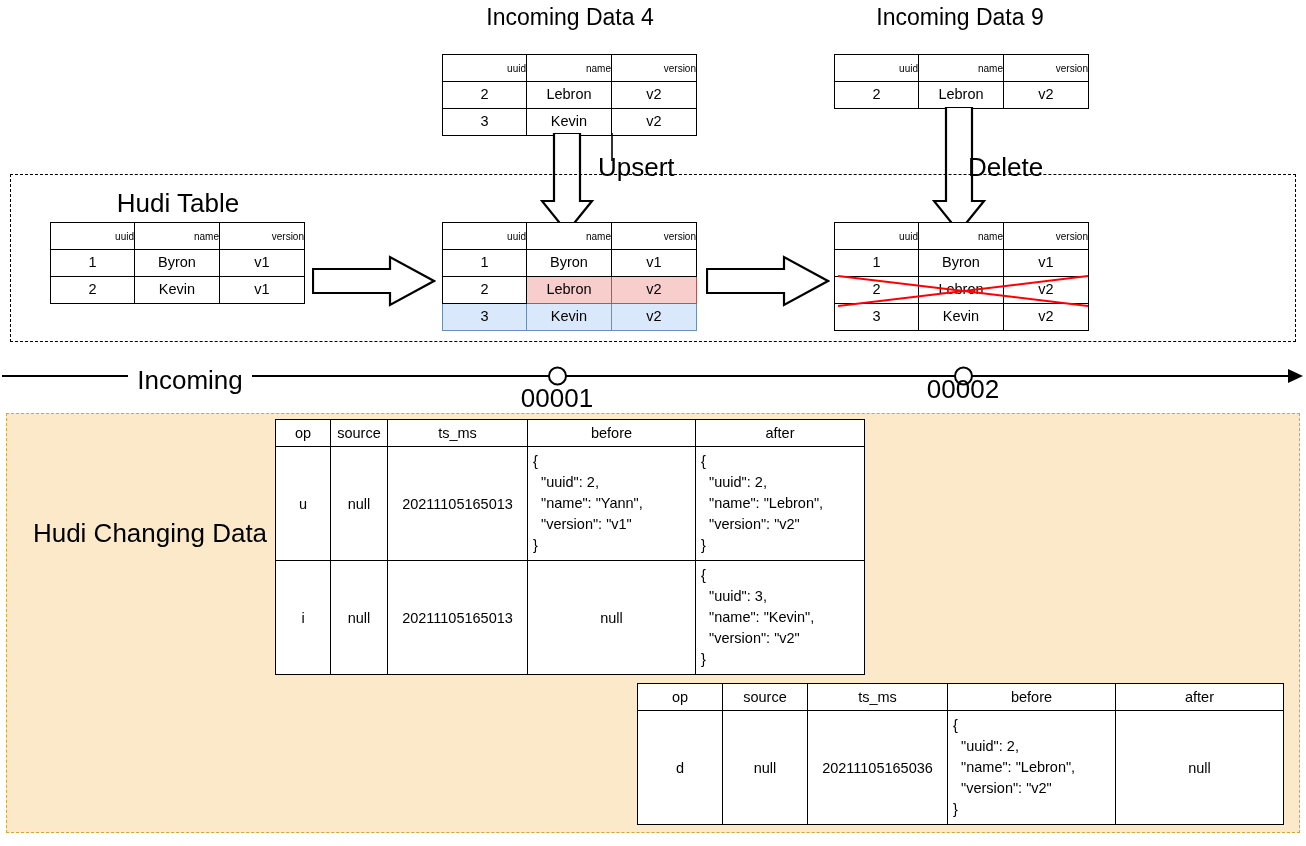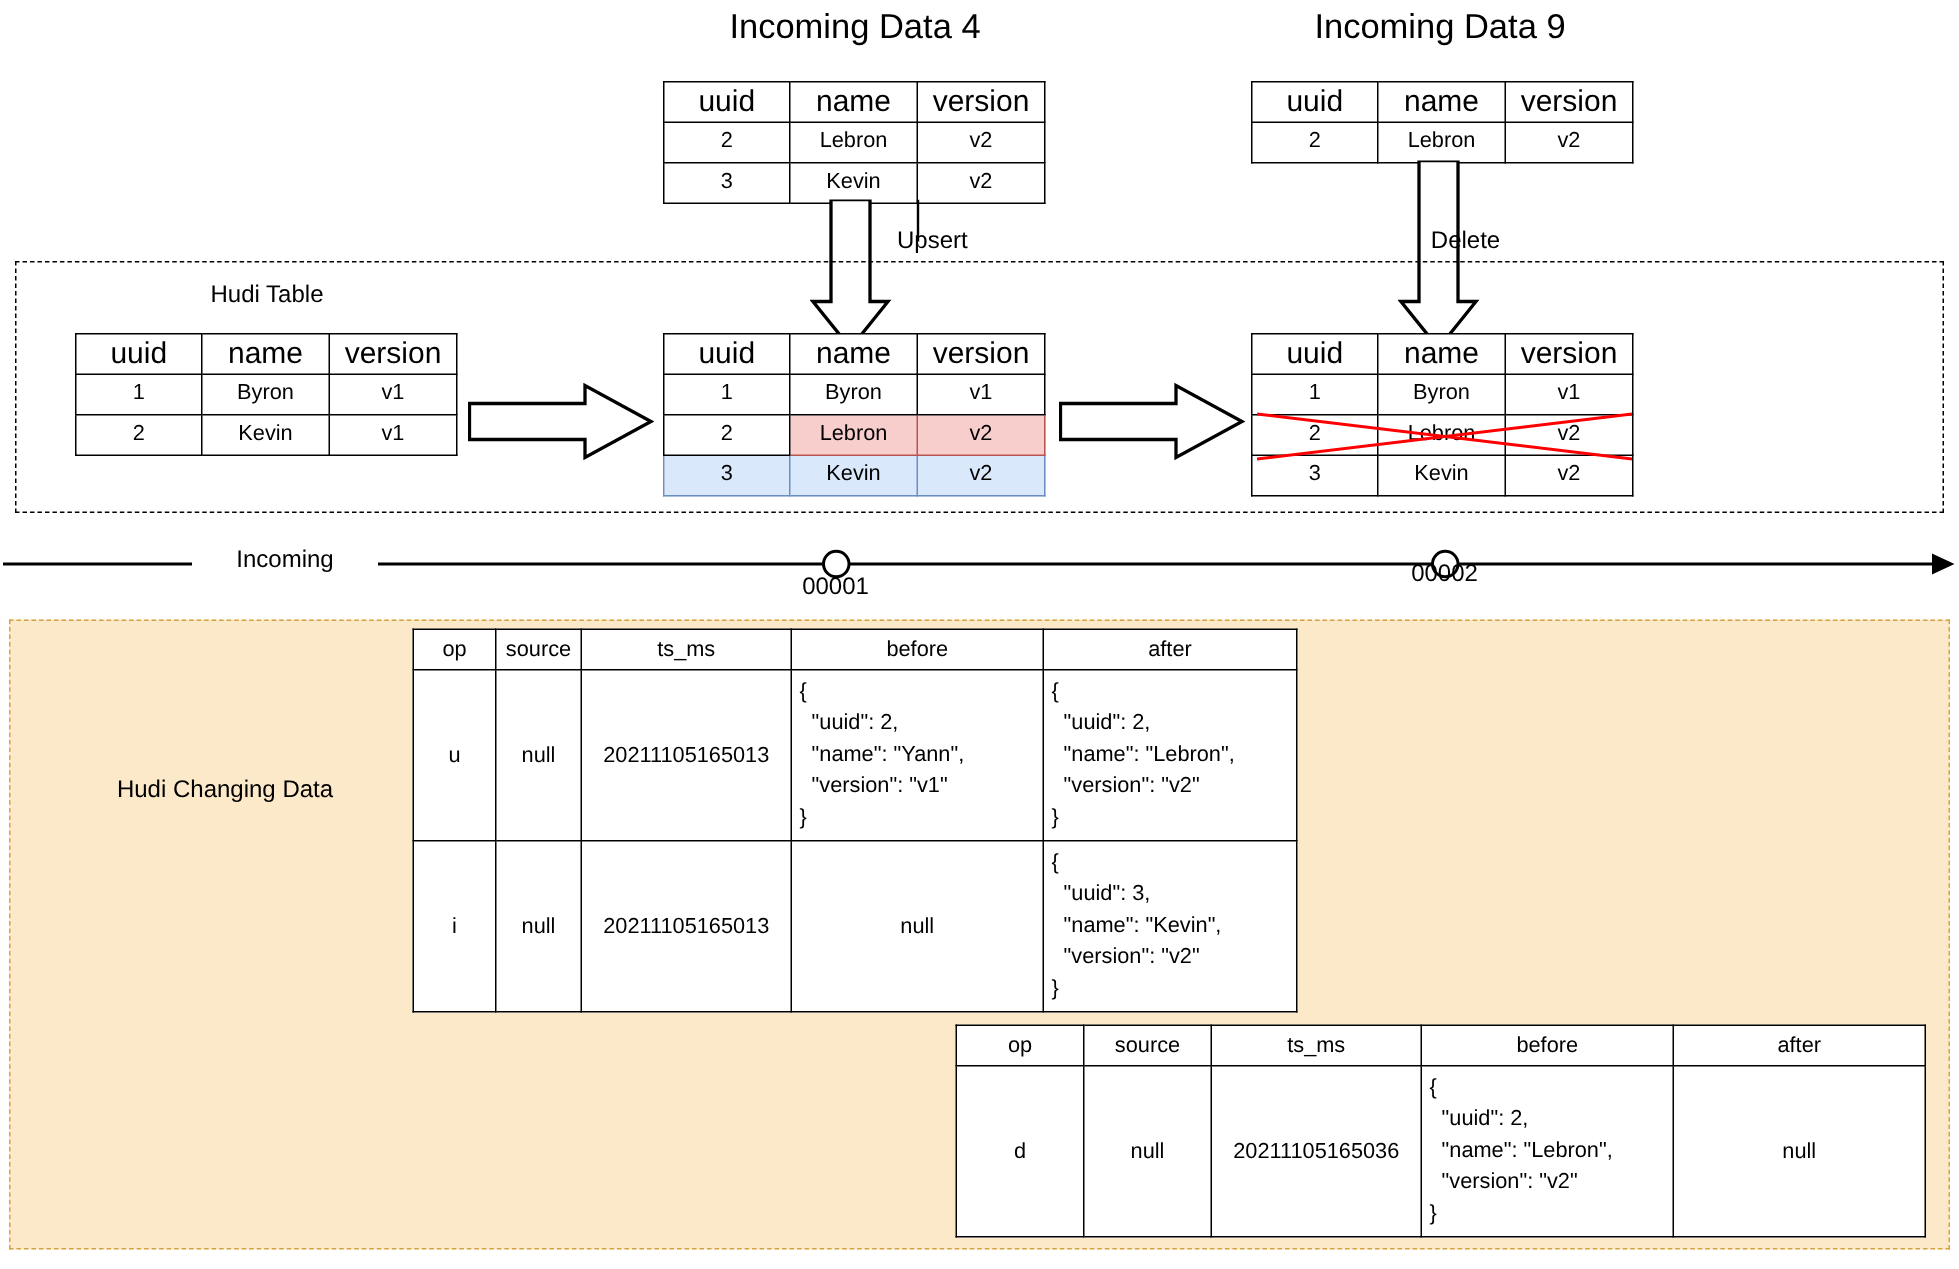--- a/index.html
+++ b/index.html
@@ -14,25 +14,25 @@
   table.dt{border-collapse:collapse;table-layout:fixed;background:#fff;}
   table.dt td{
     border:1px solid #000;
     text-align:center;
     font-size:14.5px;
     line-height:1.1;
     padding:0;
     height:26px;
     background:#fff;
   }
-  table.dt td.hd{font-size:20px;}
+  table.dt td.hd{font-size:10px;text-align:right;}
 
   
   .title{font-size:23px;text-align:center;white-space:nowrap;}
-  .subtitle{font-size:16px;text-align:center;white-space:nowrap;}
+  .subtitle{font-size:26px;text-align:center;white-space:nowrap;}
 
   
   #hudi-table-region{
     left:10px;top:174px;width:1286px;height:168px;
     border:1px dashed #000;box-sizing:border-box;background:transparent;
   }
   #cdc-region{
     left:6px;top:413px;width:1294px;height:420px;
     border:1px dashed #d6a343;box-sizing:border-box;background:#fbe9c9;
   }
@@ -129,21 +129,21 @@
 
   <line x1="72" y1="0" x2="72" y2="28" stroke="#000" stroke-width="1.6"></line>
 
   <path class="barrow" d="M 14 0 L 40 0 L 40 68 L 52 68 L 27 99 L 2 68 L 14 68 Z"></path>
 </svg>
 <div class="abs subtitle" style="left:598px;top:152px;width:90px;text-align:left;">Upsert</div>
 
 <svg class="abs" style="left:932px;top:107px;width:130px;height:128px;" viewBox="0 0 130 128">
   <path class="barrow" d="M 14 0 L 40 0 L 40 94 L 52 94 L 27 125 L 2 94 L 14 94 Z"></path>
 </svg>
-<div class="abs subtitle" style="left:932px;top:152px;width:90px;text-align:center;">Delete</div>
+<div class="abs subtitle" style="left:968px;top:152px;width:90px;text-align:left;">Delete</div>
 
 <div class="abs" id="hudi-table-region"></div>
 
 <div class="abs subtitle" style="left:50px;top:188px;width:256px;">Hudi Table</div>
 
 <div class="abs" style="left:50px;top:222px;">
   <table class="dt" style="width:254px;">
     <colgroup>
         <col style="width:84px">
         <col style="width:85px">

